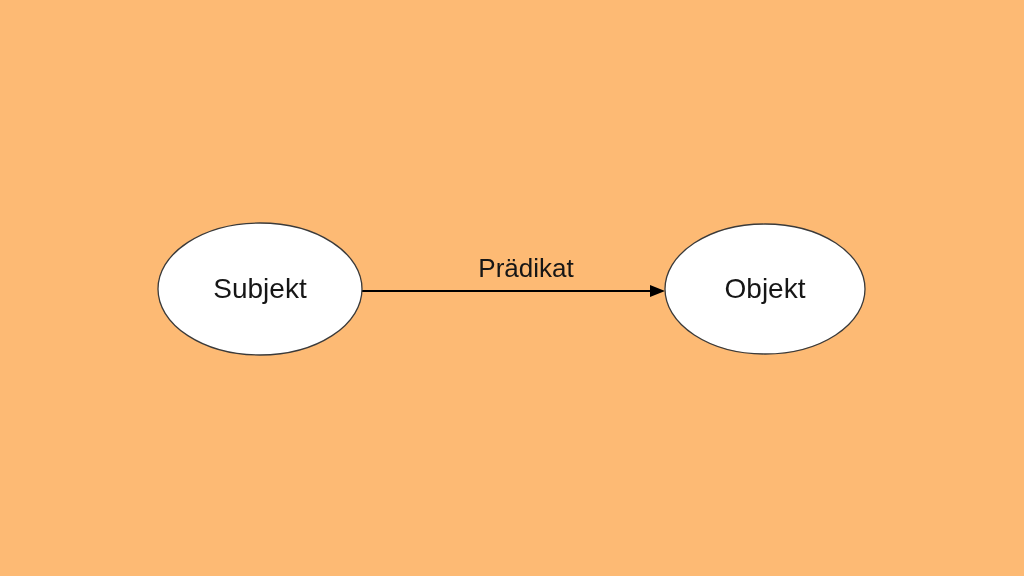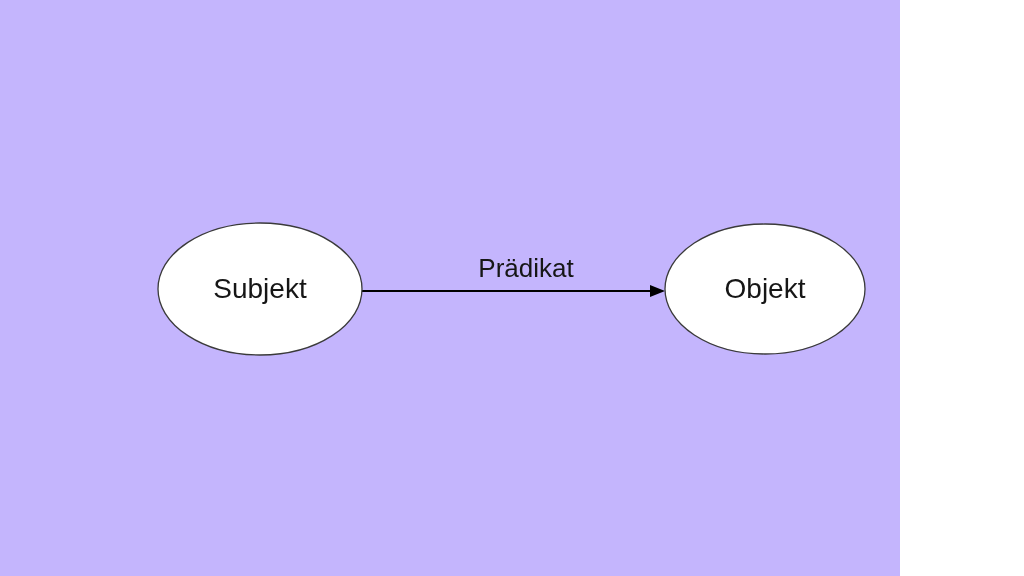--- a/index.html
+++ b/index.html
@@ -9,23 +9,23 @@
     background: #ffffff;
   }
   body {
     width: 1024px;
     height: 576px;
     overflow: hidden;
     font-family: "Liberation Sans", "DejaVu Sans", sans-serif;
   }
   #canvas {
     position: relative;
-    width: 900px;
+    width: 1024px;
     height: 576px;
-    background: #c4b5fd;
+    background: #fdba74;
   }
   #diagram-svg {
     position: absolute;
     top: 0;
     left: 0;
     width: 1024px;
     height: 576px;
     display: block;
   }
   .node-ellipse {

